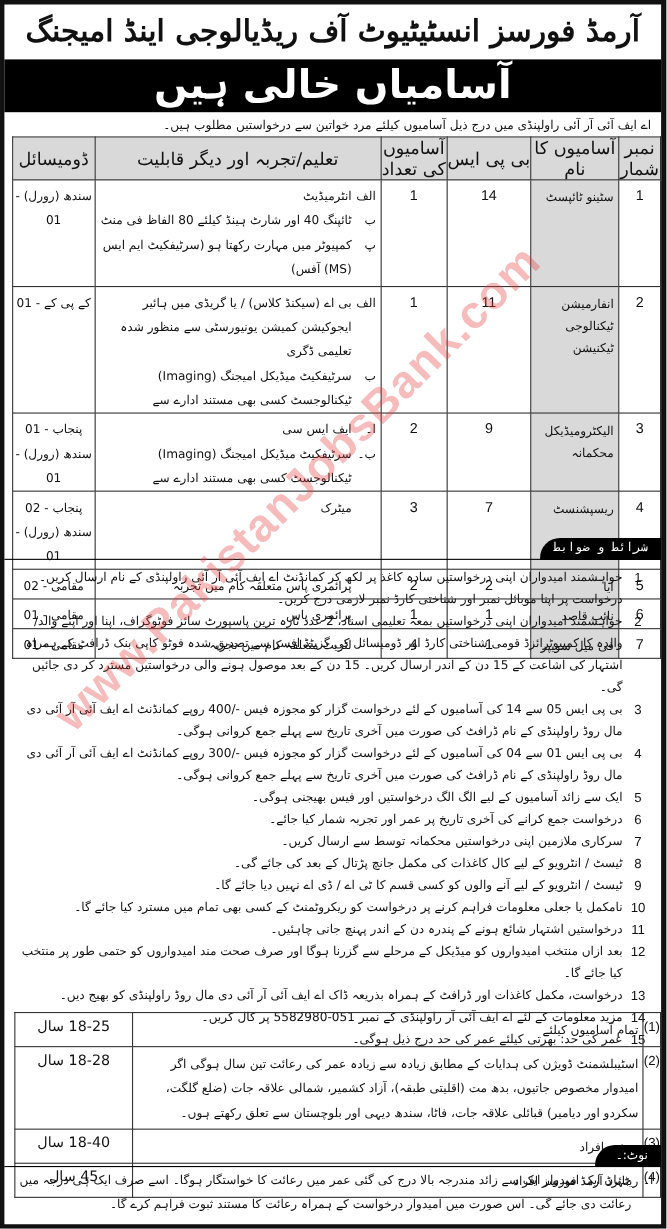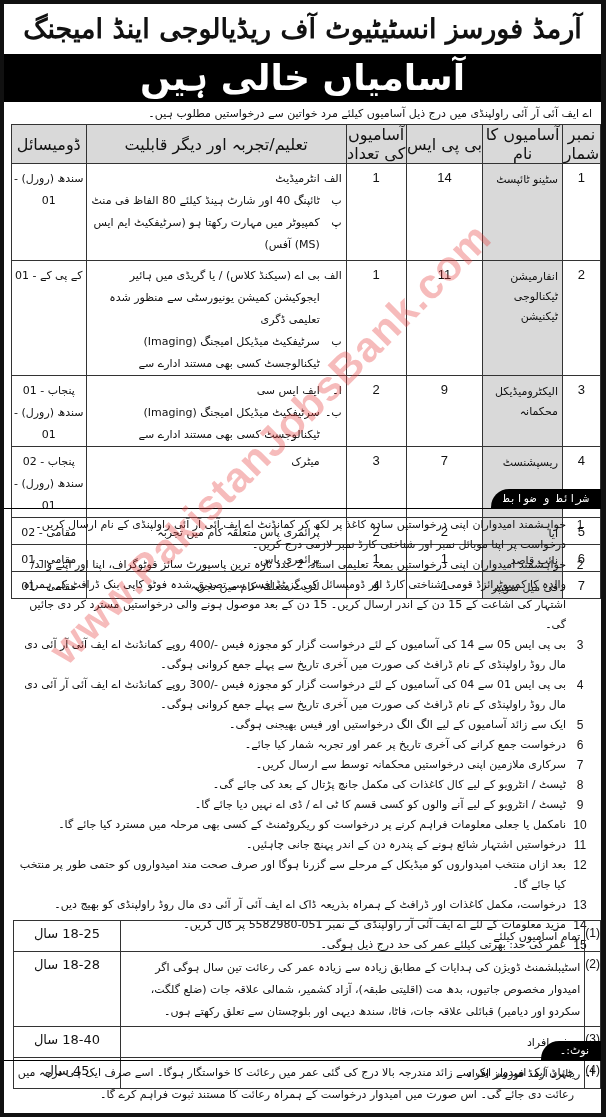--- a/index.html
+++ b/index.html
@@ -225,21 +225,21 @@
     <div class="term">
       <span class="term-no">8</span>
       <span class="term-text">ٹیسٹ / انٹرویو کے لیے کال کاغذات کی مکمل جانچ پڑتال کے بعد کی جائے گی۔</span>
     </div>
     <div class="term">
       <span class="term-no">9</span>
       <span class="term-text">ٹیسٹ / انٹرویو کے لیے آنے والوں کو کسی قسم کا ٹی اے / ڈی اے نہیں دیا جائے گا۔</span>
     </div>
     <div class="term">
       <span class="term-no">10</span>
-      <span class="term-text">نامکمل یا جعلی معلومات فراہم کرنے پر درخواست کو ریکروٹمنٹ کے کسی بھی مرحلہ میں مسترد کیا جائے گا۔</span>
+      <span class="term-text">نامکمل یا جعلی معلومات فراہم کرنے پر درخواست کو ریکروٹمنٹ کے کسی بھی تمام میں مسترد کیا جائے گا۔</span>
     </div>
     <div class="term">
       <span class="term-no">11</span>
       <span class="term-text">درخواستیں اشتہار شائع ہونے کے پندرہ دن کے اندر پہنچ جانی چاہئیں۔</span>
     </div>
     <div class="term">
       <span class="term-no">12</span>
       <span class="term-text">بعد ازاں منتخب امیدواروں کو میڈیکل کے مرحلے سے گزرنا ہوگا اور صرف صحت مند امیدواروں کو حتمی طور پر منتخب کیا جائے گا۔</span>
     </div>
     <div class="term">

